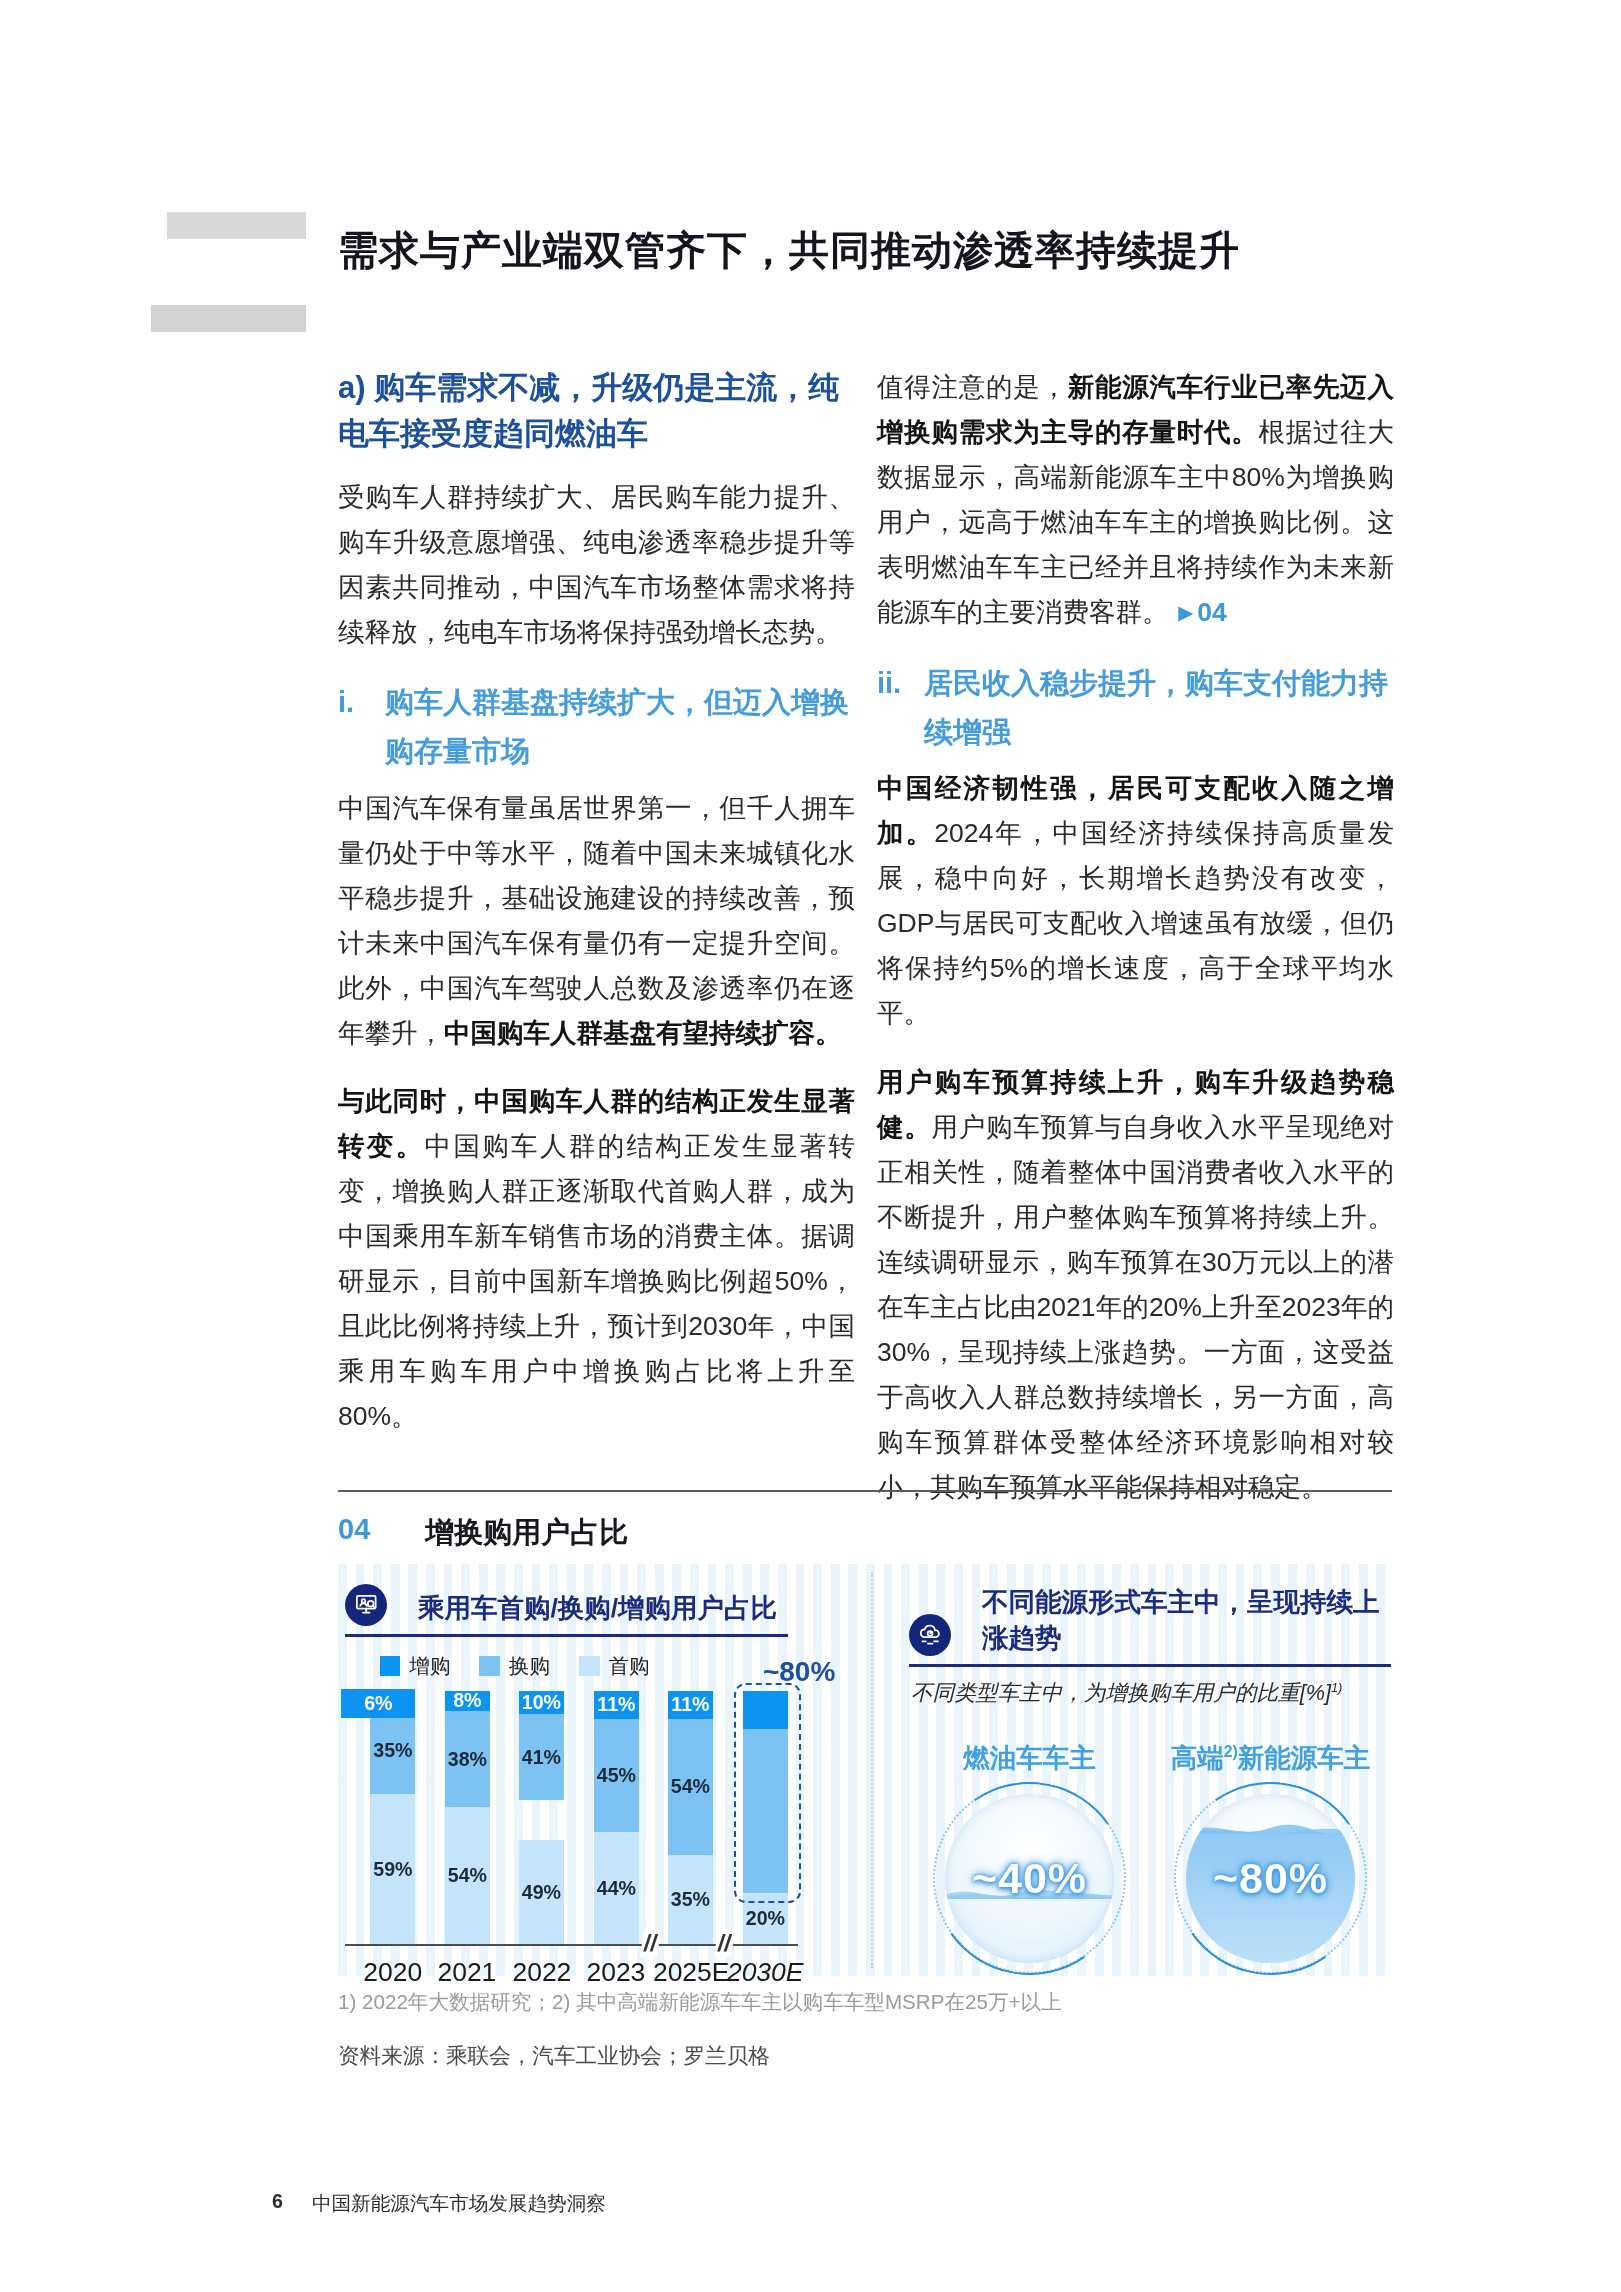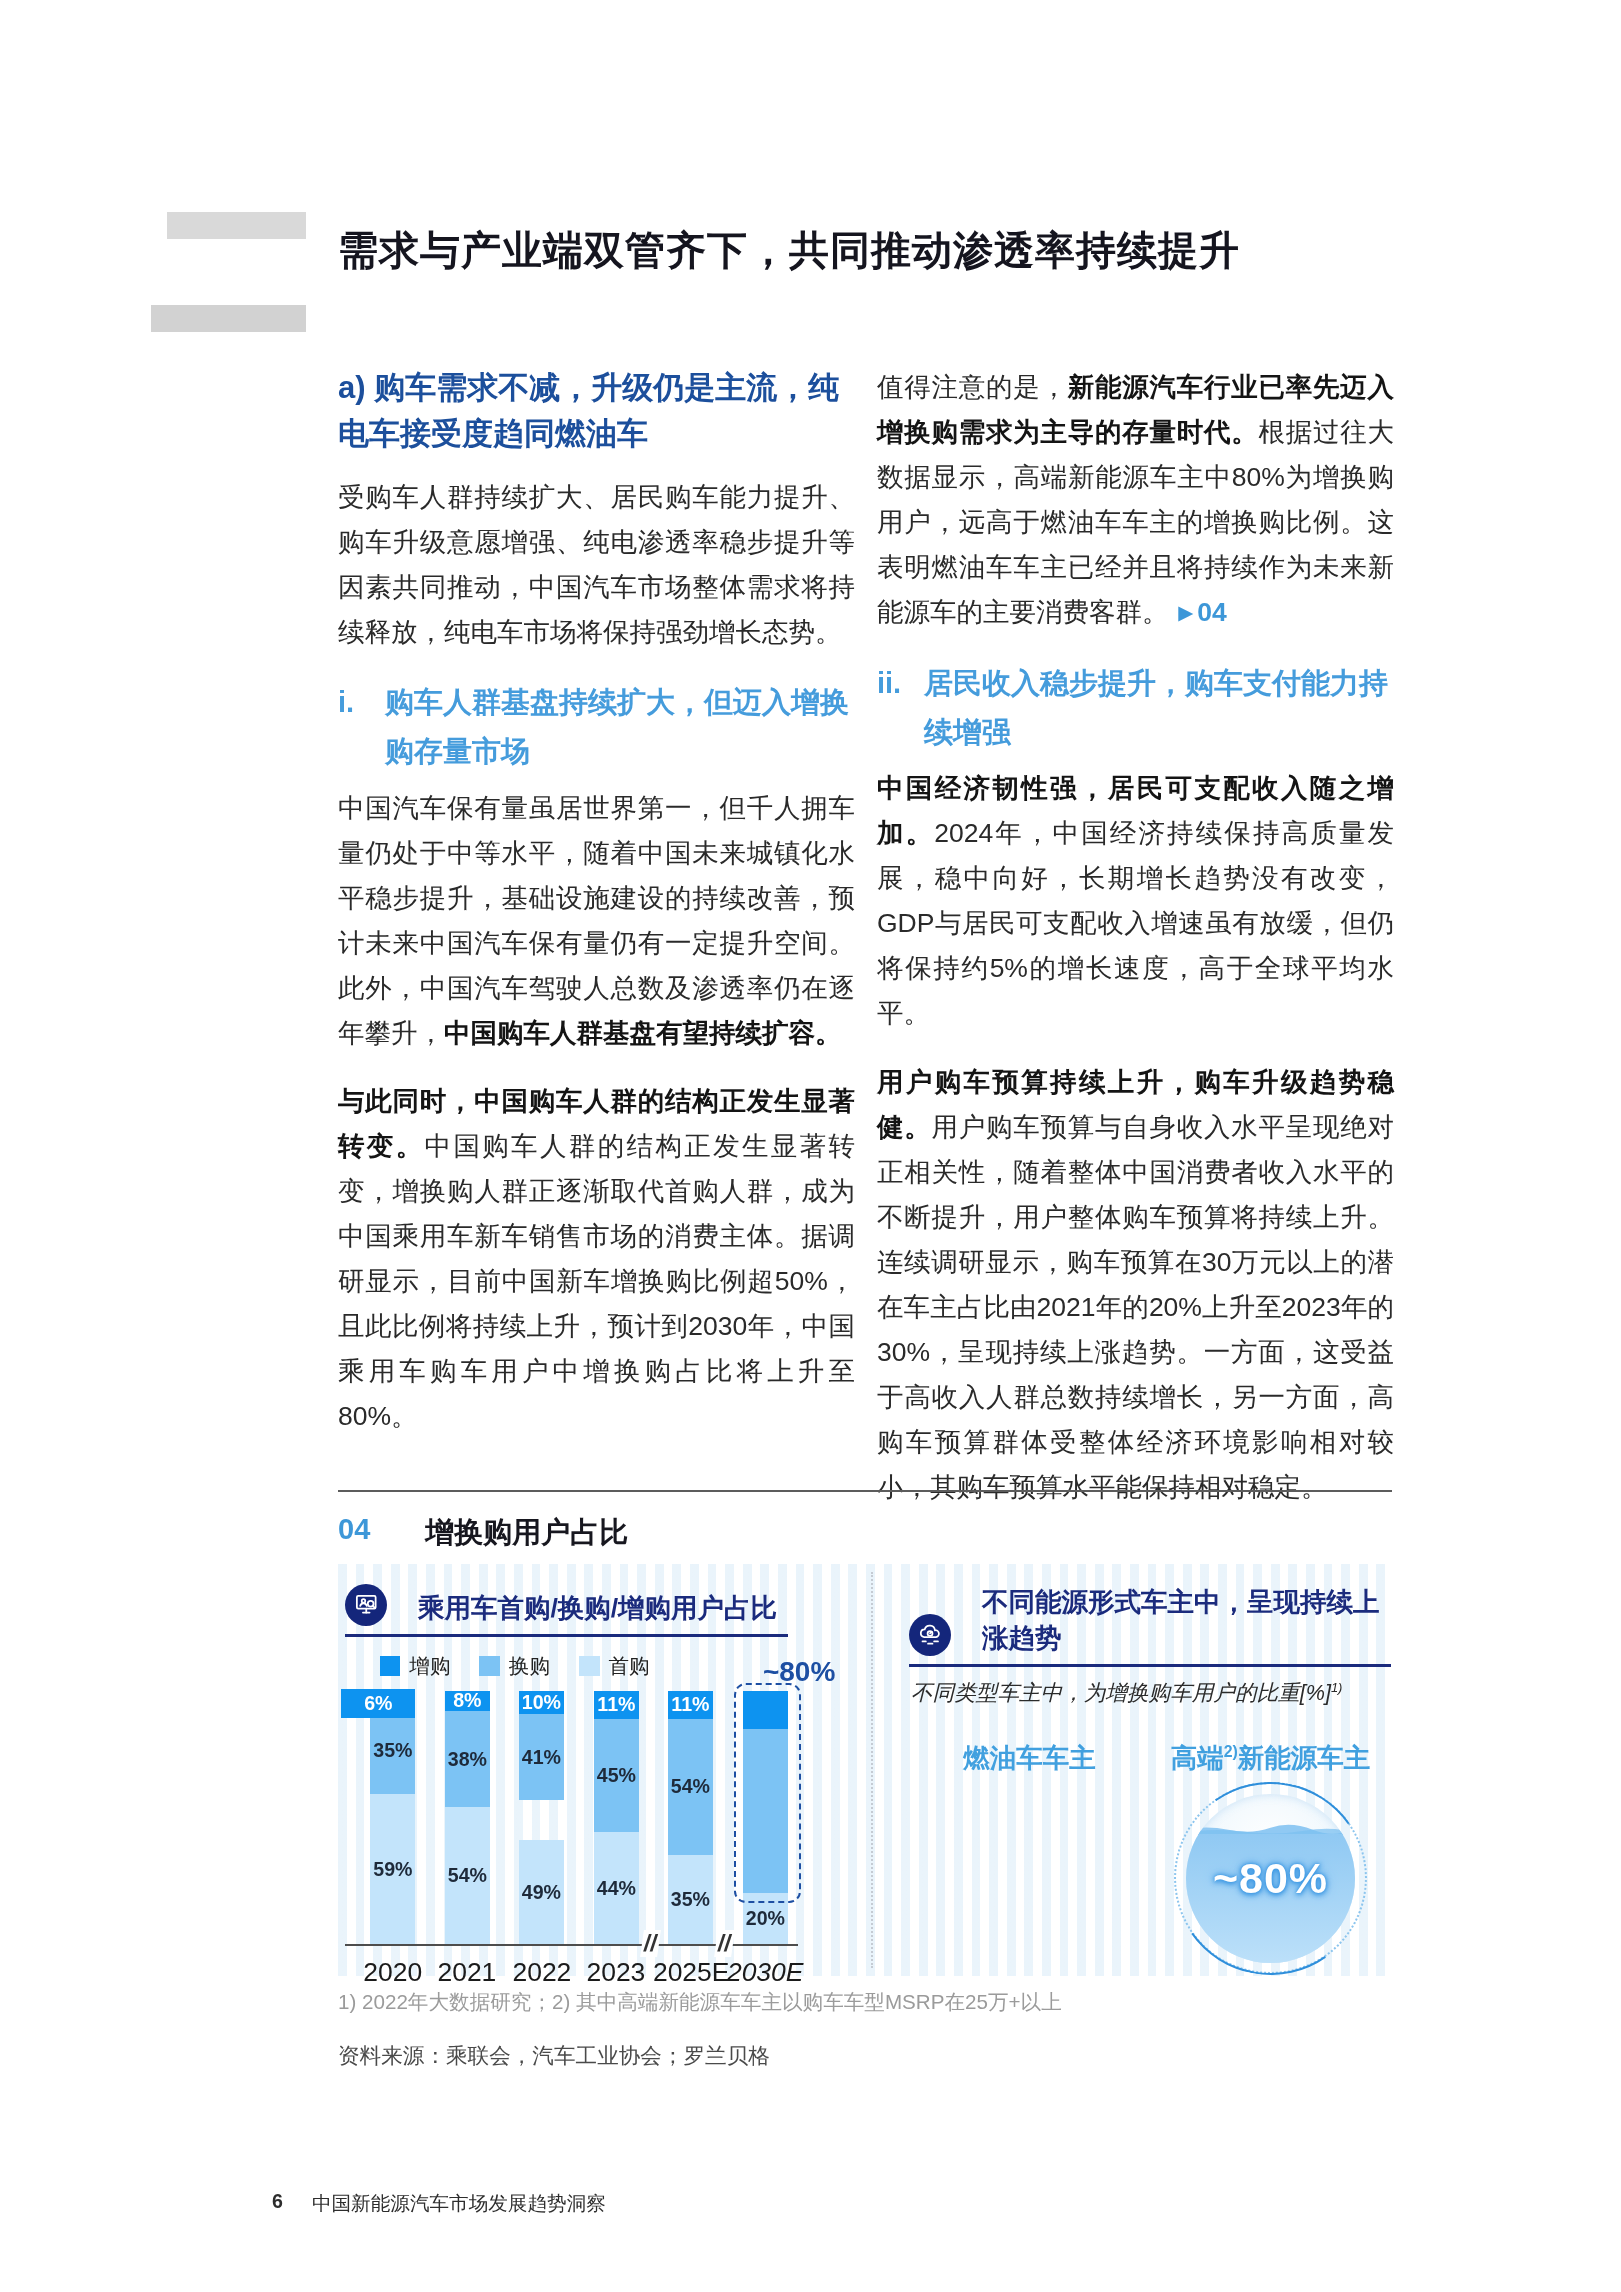--- a/index.html
+++ b/index.html
@@ -248,20 +248,34 @@
       </div>
       <div class="panel-underline"></div>
       <div class="chart-subtitle">
         <span>不同类型车主中，为增换购车用户的比重[%]</span><sup>1)</sup>
       </div>
       <div class="bubble-row">
         <div class="bubble-group">
           <div class="group-label">
             <span>燃油车车主</span><sup></sup><span></span>
           </div>
+          <div class="bubble">
+            <div class="bubble-ring"></div>
+            <div class="bubble-arcs"></div>
+            <div class="bubble-inner">
+              <div class="water" style="height: 38%;">
+                <svg class="wave" viewBox="0 0 120 14" preserveAspectRatio="none">
+                  <path d="M0 9 Q 12 3 26 8 T 52 7 T 80 6 T 120 9 V14 H0 Z" fill="#a9d6f6"></path>
+                  <path d="M0 11 Q 18 6 38 10 T 76 9 T 120 11 V14 H0 Z" fill="#8ec8f2" opacity="0.7"></path>
+                </svg>
+                <div class="water-body"></div>
+              </div>
+              <span class="bubble-value">~40%</span>
+            </div>
+          </div>
         </div>
         <div class="bubble-group">
           <div class="group-label">
             <span>高端</span><sup>2)</sup><span>新能源车主</span>
           </div>
           <div class="bubble">
             <div class="bubble-ring"></div>
             <div class="bubble-arcs"></div>
             <div class="bubble-inner">
               <div class="water" style="height: 76%;">

